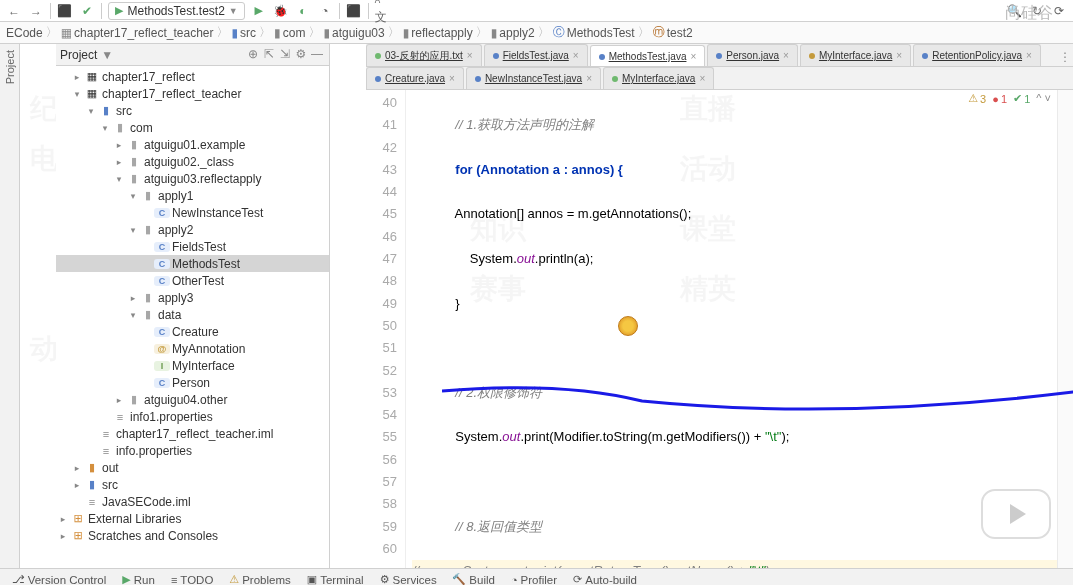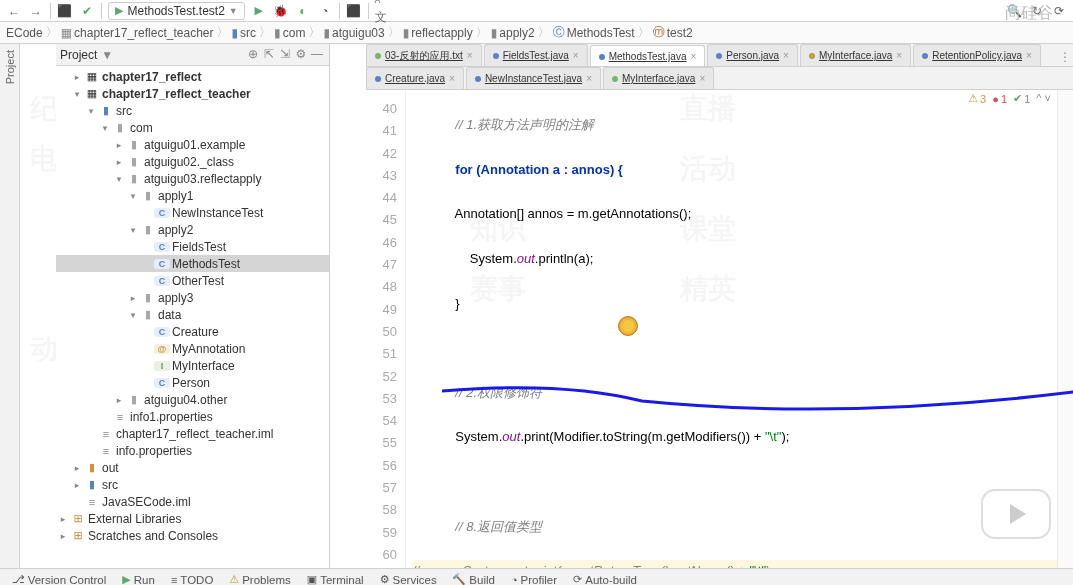--- a/index.html
+++ b/index.html
@@ -30,33 +30,33 @@
 .tw { width: 14px; display: inline-block; }
 .arr { width: 14px; text-align: center; color: #888; font-size: 9px; }
 .tic { width: 16px; text-align: center; font-size: 11px; }
 .folder { color: #a7a7a7; }
 .modfolder { color: #5881c7; }
 .javaf { color: #5881c7; font-weight: bold; background: #e6eefb; border-radius: 3px; padding: 0 2px; font-size: 9px; }
 .javaf-i { color: #6a9b4e; font-weight: bold; background: #e8f3e1; border-radius: 3px; padding: 0 2px; font-size: 9px; }
 .javaf-a { color: #c49a3c; font-weight: bold; background: #f7f0de; border-radius: 3px; padding: 0 2px; font-size: 9px; }
 .txtf { color: #888; }
 .tlbl { margin-left: 2px; color: #333; }
-.tlbl.bold { font-weight: bold; }
+.tlbl.bold { font-weight: normal; }
 .editor { flex: 1; display: flex; flex-direction: column; position: relative; }
 .tab-row { height: 23px; display: flex; align-items: flex-end; border-bottom: 1px solid #d0d0d0; background: #f2f2f2; overflow: hidden; }
 .tab { height: 22px; display: flex; align-items: center; gap: 4px; padding: 0 8px; border: 1px solid #d0d0d0; border-bottom: none; background: #e8e8e8; border-radius: 3px 3px 0 0; margin-right: 2px; cursor: pointer; }
 .tab.active { background: #fff; position: relative; top: 1px; }
 .tab-dot { width: 6px; height: 6px; border-radius: 50%; }
 .d-green { background: #6fb96f; }
 .d-blue { background: #5881c7; }
 .d-orange { background: #c49a3c; }
 .tab-lbl { font-size: 10px; color: #333; text-decoration: underline; }
 .tab-close { color: #999; font-size: 10px; cursor: pointer; }
 .editor-body { flex: 1; display: flex; position: relative; overflow: hidden; }
-.gutter { width: 40px; text-align: right; color: #aaa; font-family: "Consolas", monospace; font-size: 13px; padding: 8px 8px 0 0; background: #fff; border-right: 1px solid #eee; line-height: 22.3px; }
+.gutter { width: 40px; text-align: right; color: #aaa; font-family: "Consolas", monospace; font-size: 13px; padding: 2px 8px 0 0; background: #fff; border-right: 1px solid #eee; line-height: 22.3px; }
 .code { flex: 1; font-family: "Consolas", monospace; font-size: 13px; padding: 2px 0 0 6px; line-height: 22.3px; white-space: pre; position: relative; }
 .code .c { color: #808080; font-style: italic; }
 .code .k { color: #0033b3; font-weight: bold; }
 .code .t { color: #000; }
 .code .s { color: #067d17; }
 .code .i { color: #871094; font-style: italic; }
 .line50 { background: #fff8e1; }
 .cursor-caret { position: absolute; left: 212px; top: 226px; width: 20px; height: 20px; background: radial-gradient(circle, #f5c742 40%, #e09a28 80%); border-radius: 50%; border: 1px solid #c07b18; }
 .annotation-line { position: absolute; top: 274px; left: 0; width: 640px; height: 30px; pointer-events: none; }
 .annot-svg { width: 100%; height: 100%; }

